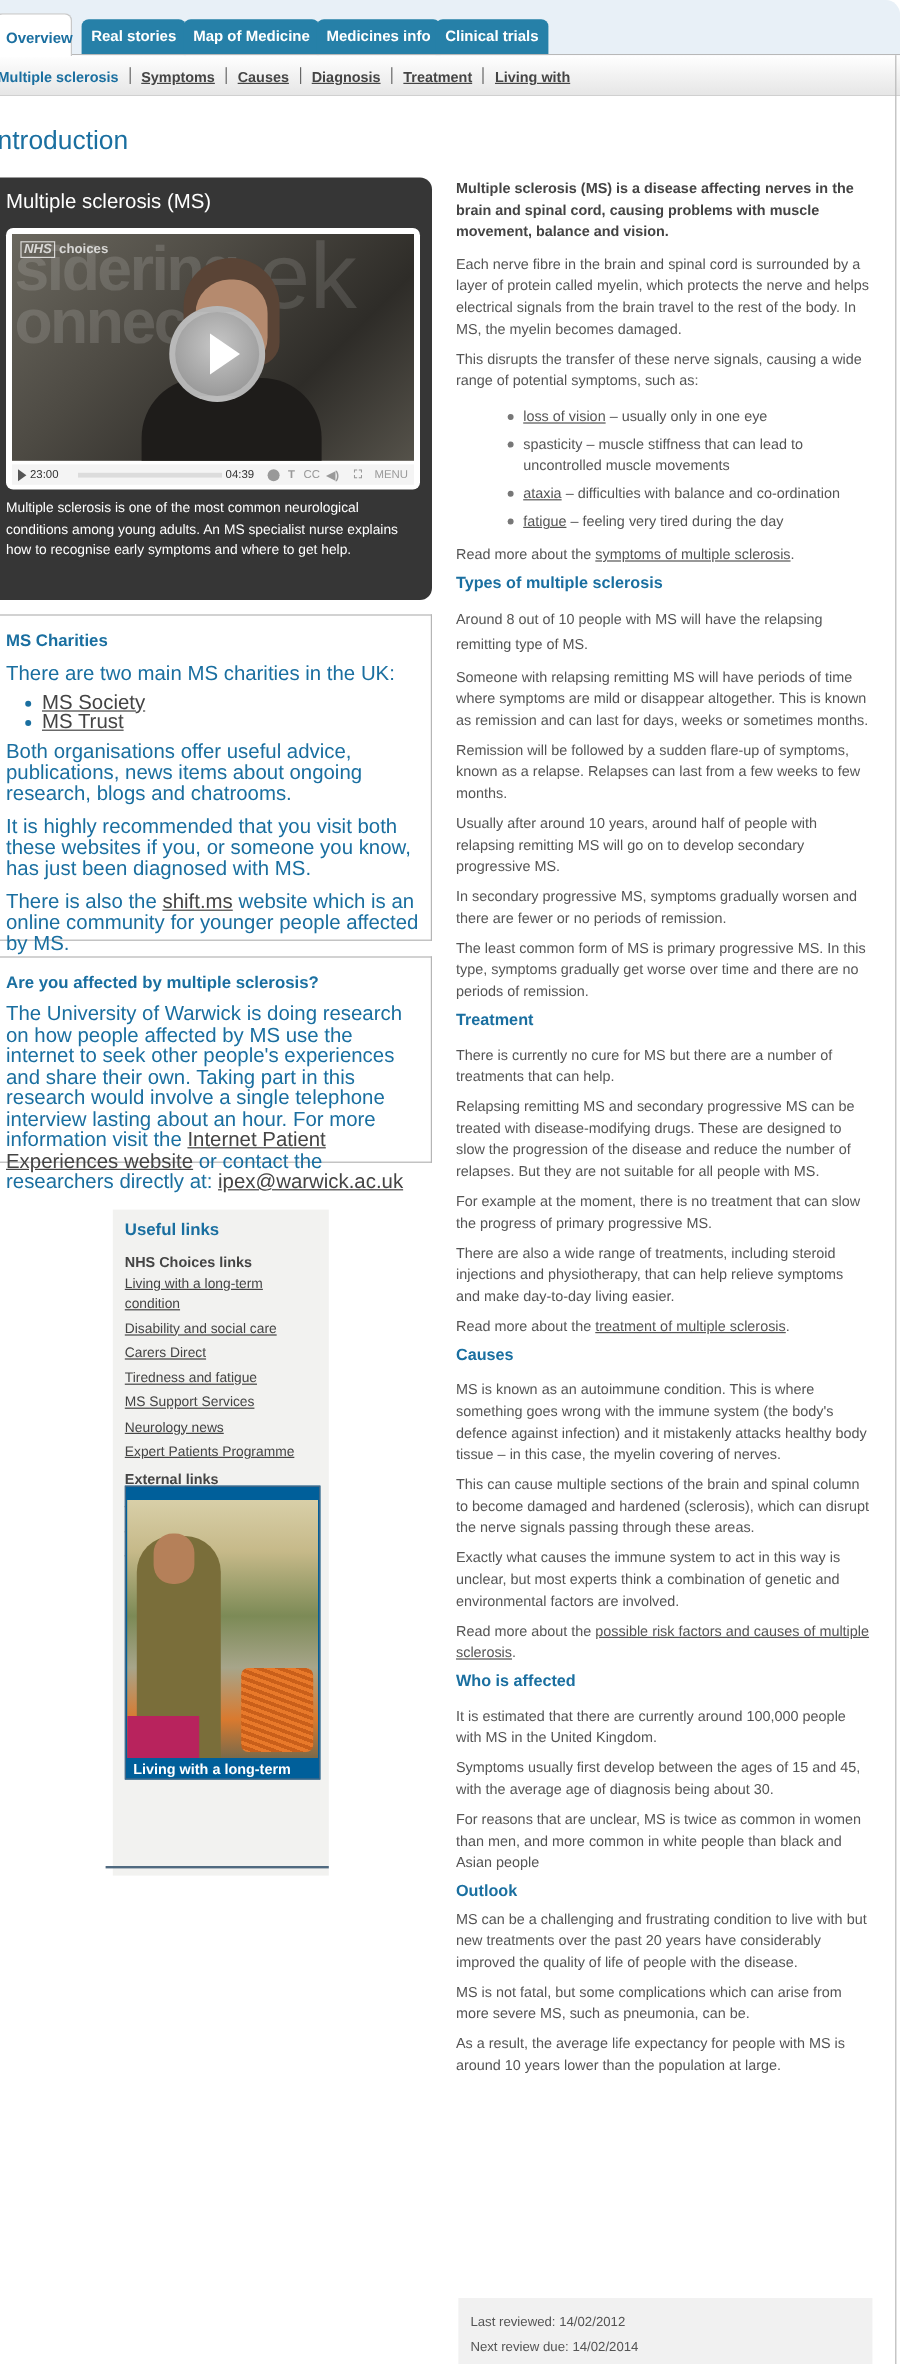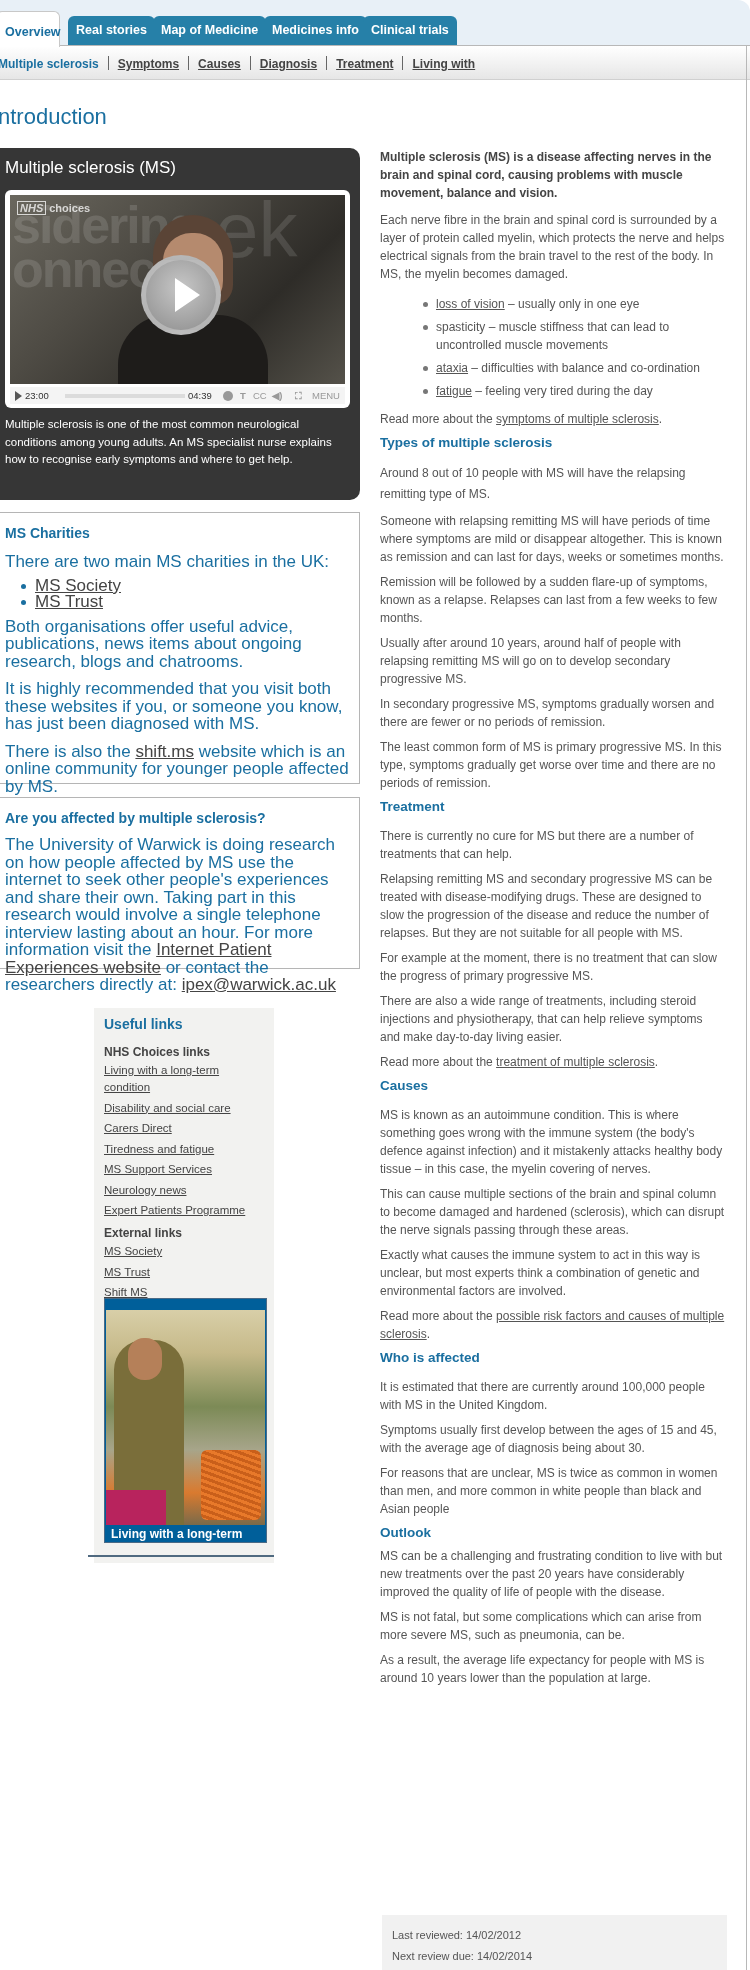--- a/index.html
+++ b/index.html
@@ -62,21 +62,21 @@
 
   .affected { top: 797px; width: 360px; height: 172px; }
   .affected .body { position: absolute; left: 5px; top: 38px; width: 350px; }
 
   
   .useful { position: absolute; left: 94px; top: 1008px; width: 180px; height: 555px; background: #f2f2f0; }
   .useful h3 { position: absolute; left: 10px; top: 8px; color: #1a6fa0; font-size: 14px; font-weight: bold; }
   .useful .grp { position: absolute; left: 10px; width: 165px; }
   .useful .grp-title { font-weight: bold; color: #444; font-size: 12px; margin-bottom: 3px; }
   .useful .grp a { display: block; color: #444; text-decoration: underline; font-size: 11.5px; line-height: 17px; margin-bottom: 3.5px; cursor: pointer; }
-  .promo { position: absolute; left: 104px; top: 1298px; width: 163px; height: 245px; background: #005f9a; cursor: pointer; border: 1px solid #4a6a86; }
+  .promo { position: absolute; left: 104px; top: 1238px; width: 163px; height: 245px; background: #005f9a; cursor: pointer; border: 1px solid #4a6a86; }
   .promo-img { position: absolute; left: 1px; top: 11px; width: 159px; height: 215px; background: linear-gradient(180deg, #d8cfa8 0%, #c6b989 20%, #7c8a56 45%, #a7a58a 65%, #d97a2f 85%, #7a6a4a 100%); overflow: hidden; }
   .promo-img .man { position: absolute; left: 8px; top: 30px; width: 70px; height: 190px; background: #7a6e3a; border-radius: 30px 30px 0 0; }
   .promo-img .head { position: absolute; left: 22px; top: 28px; width: 34px; height: 42px; background: #b58059; border-radius: 16px; }
   .promo-img .veg { position: absolute; left: 95px; top: 140px; width: 60px; height: 70px; background: repeating-linear-gradient(20deg, #e8792a 0 3px, #c95f1a 3px 6px); border-radius: 6px; }
   .promo-img .basket { position: absolute; left: 0; top: 180px; width: 60px; height: 35px; background: #b8235d; }
   .promo-caption { position: absolute; left: 6px; top: 228px; font-size: 12px; font-weight: bold; color: #fff; white-space: nowrap; }
   .useful-line { position: absolute; left: 88px; top: 1555px; width: 186px; height: 2px; background: #506a80; }
 
   
   .main { position: absolute; left: 380px; top: 148px; width: 345px; color: #555; }
@@ -189,20 +189,21 @@
       <div class="veg"></div>
       <div class="basket"></div>
   </div>
   <div class="promo-caption">Living with a long-term</div>
 </div>
 <div class="useful-line"></div>
 
 <div class="main">
   <p class="lead">Multiple sclerosis (MS) is a disease affecting nerves in the brain and spinal cord, causing problems with muscle movement, balance and vision.</p>
   <p>Each nerve fibre in the brain and spinal cord is surrounded by a layer of protein called myelin, which protects the nerve and helps electrical signals from the brain travel to the rest of the body. In MS, the myelin becomes damaged.</p>
+  <p>This disrupts the transfer of these nerve signals, causing a wide range of potential symptoms, such as:</p>
   <ul>
     <li><a>loss of vision</a><span> – usually only in one eye</span></li>
     <li><span>spasticity – muscle stiffness that can lead to uncontrolled muscle movements</span></li>
     <li><a>ataxia</a><span> – difficulties with balance and co-ordination</span></li>
     <li><a>fatigue</a><span> – feeling very tired during the day</span></li>
   </ul>
   <p><span>Read more about the </span><a>symptoms of multiple sclerosis</a><span>.</span></p>
 
   <h2>Types of multiple sclerosis</h2>
   <p style="line-height:21px;">Around 8 out of 10 people with MS will have the relapsing remitting type of MS.</p>

